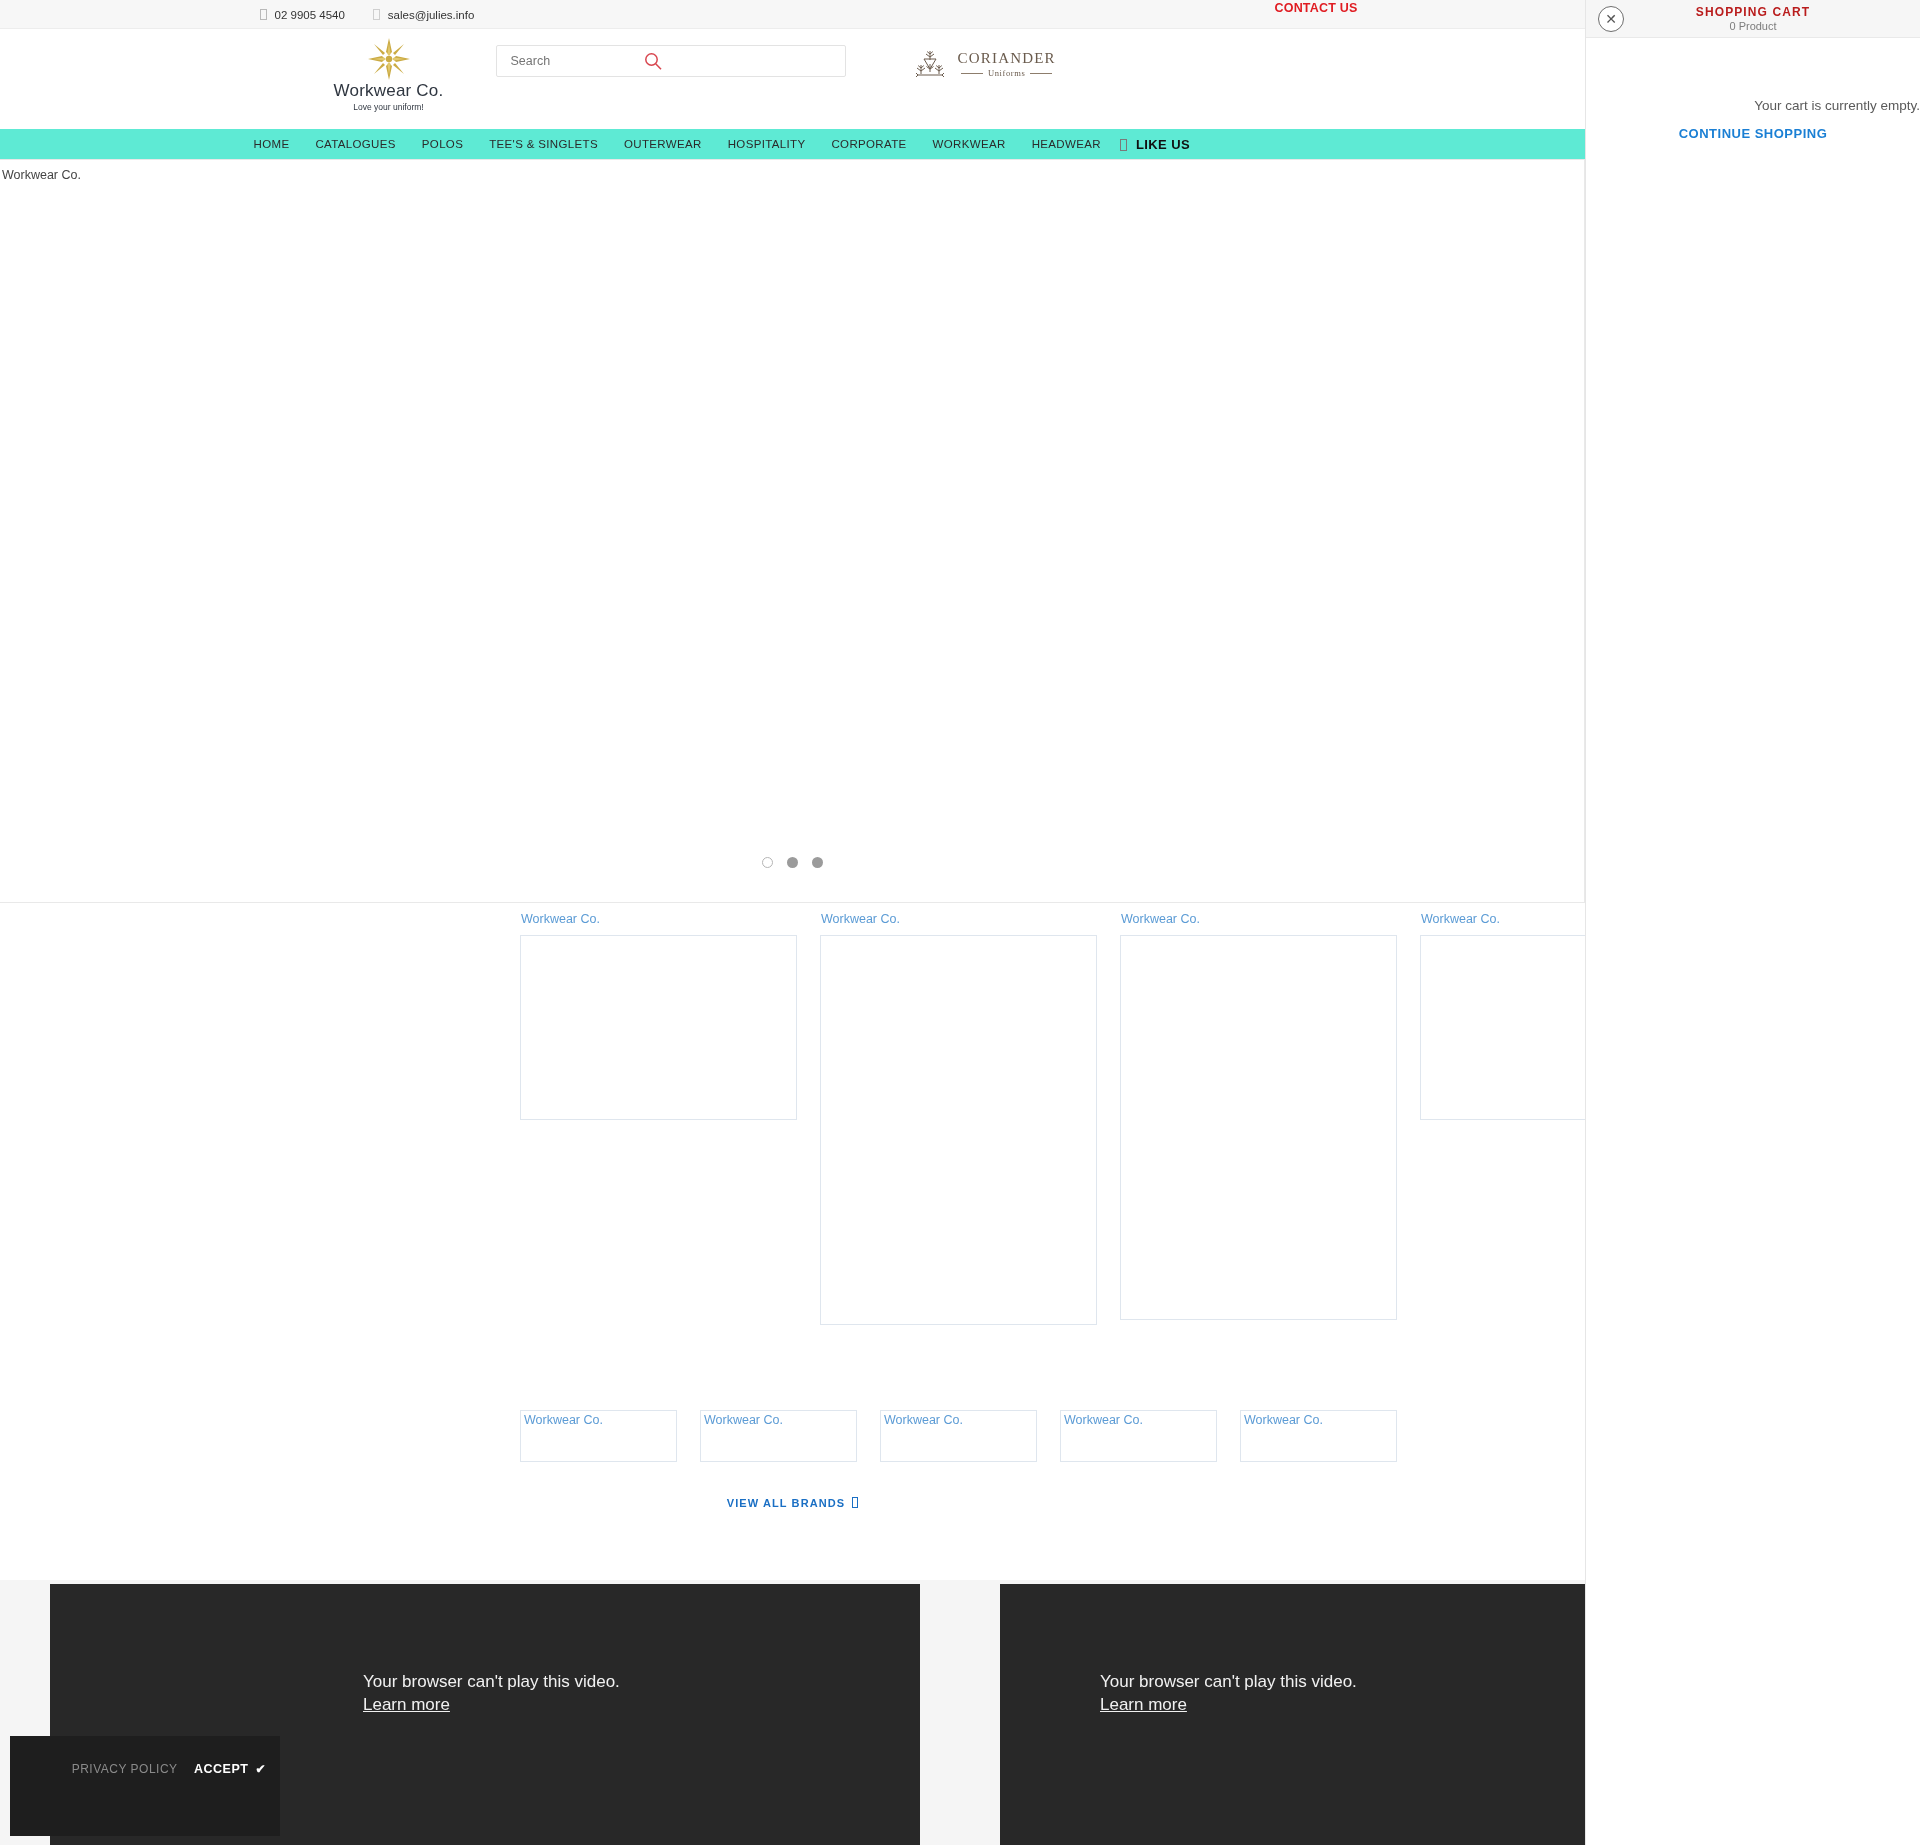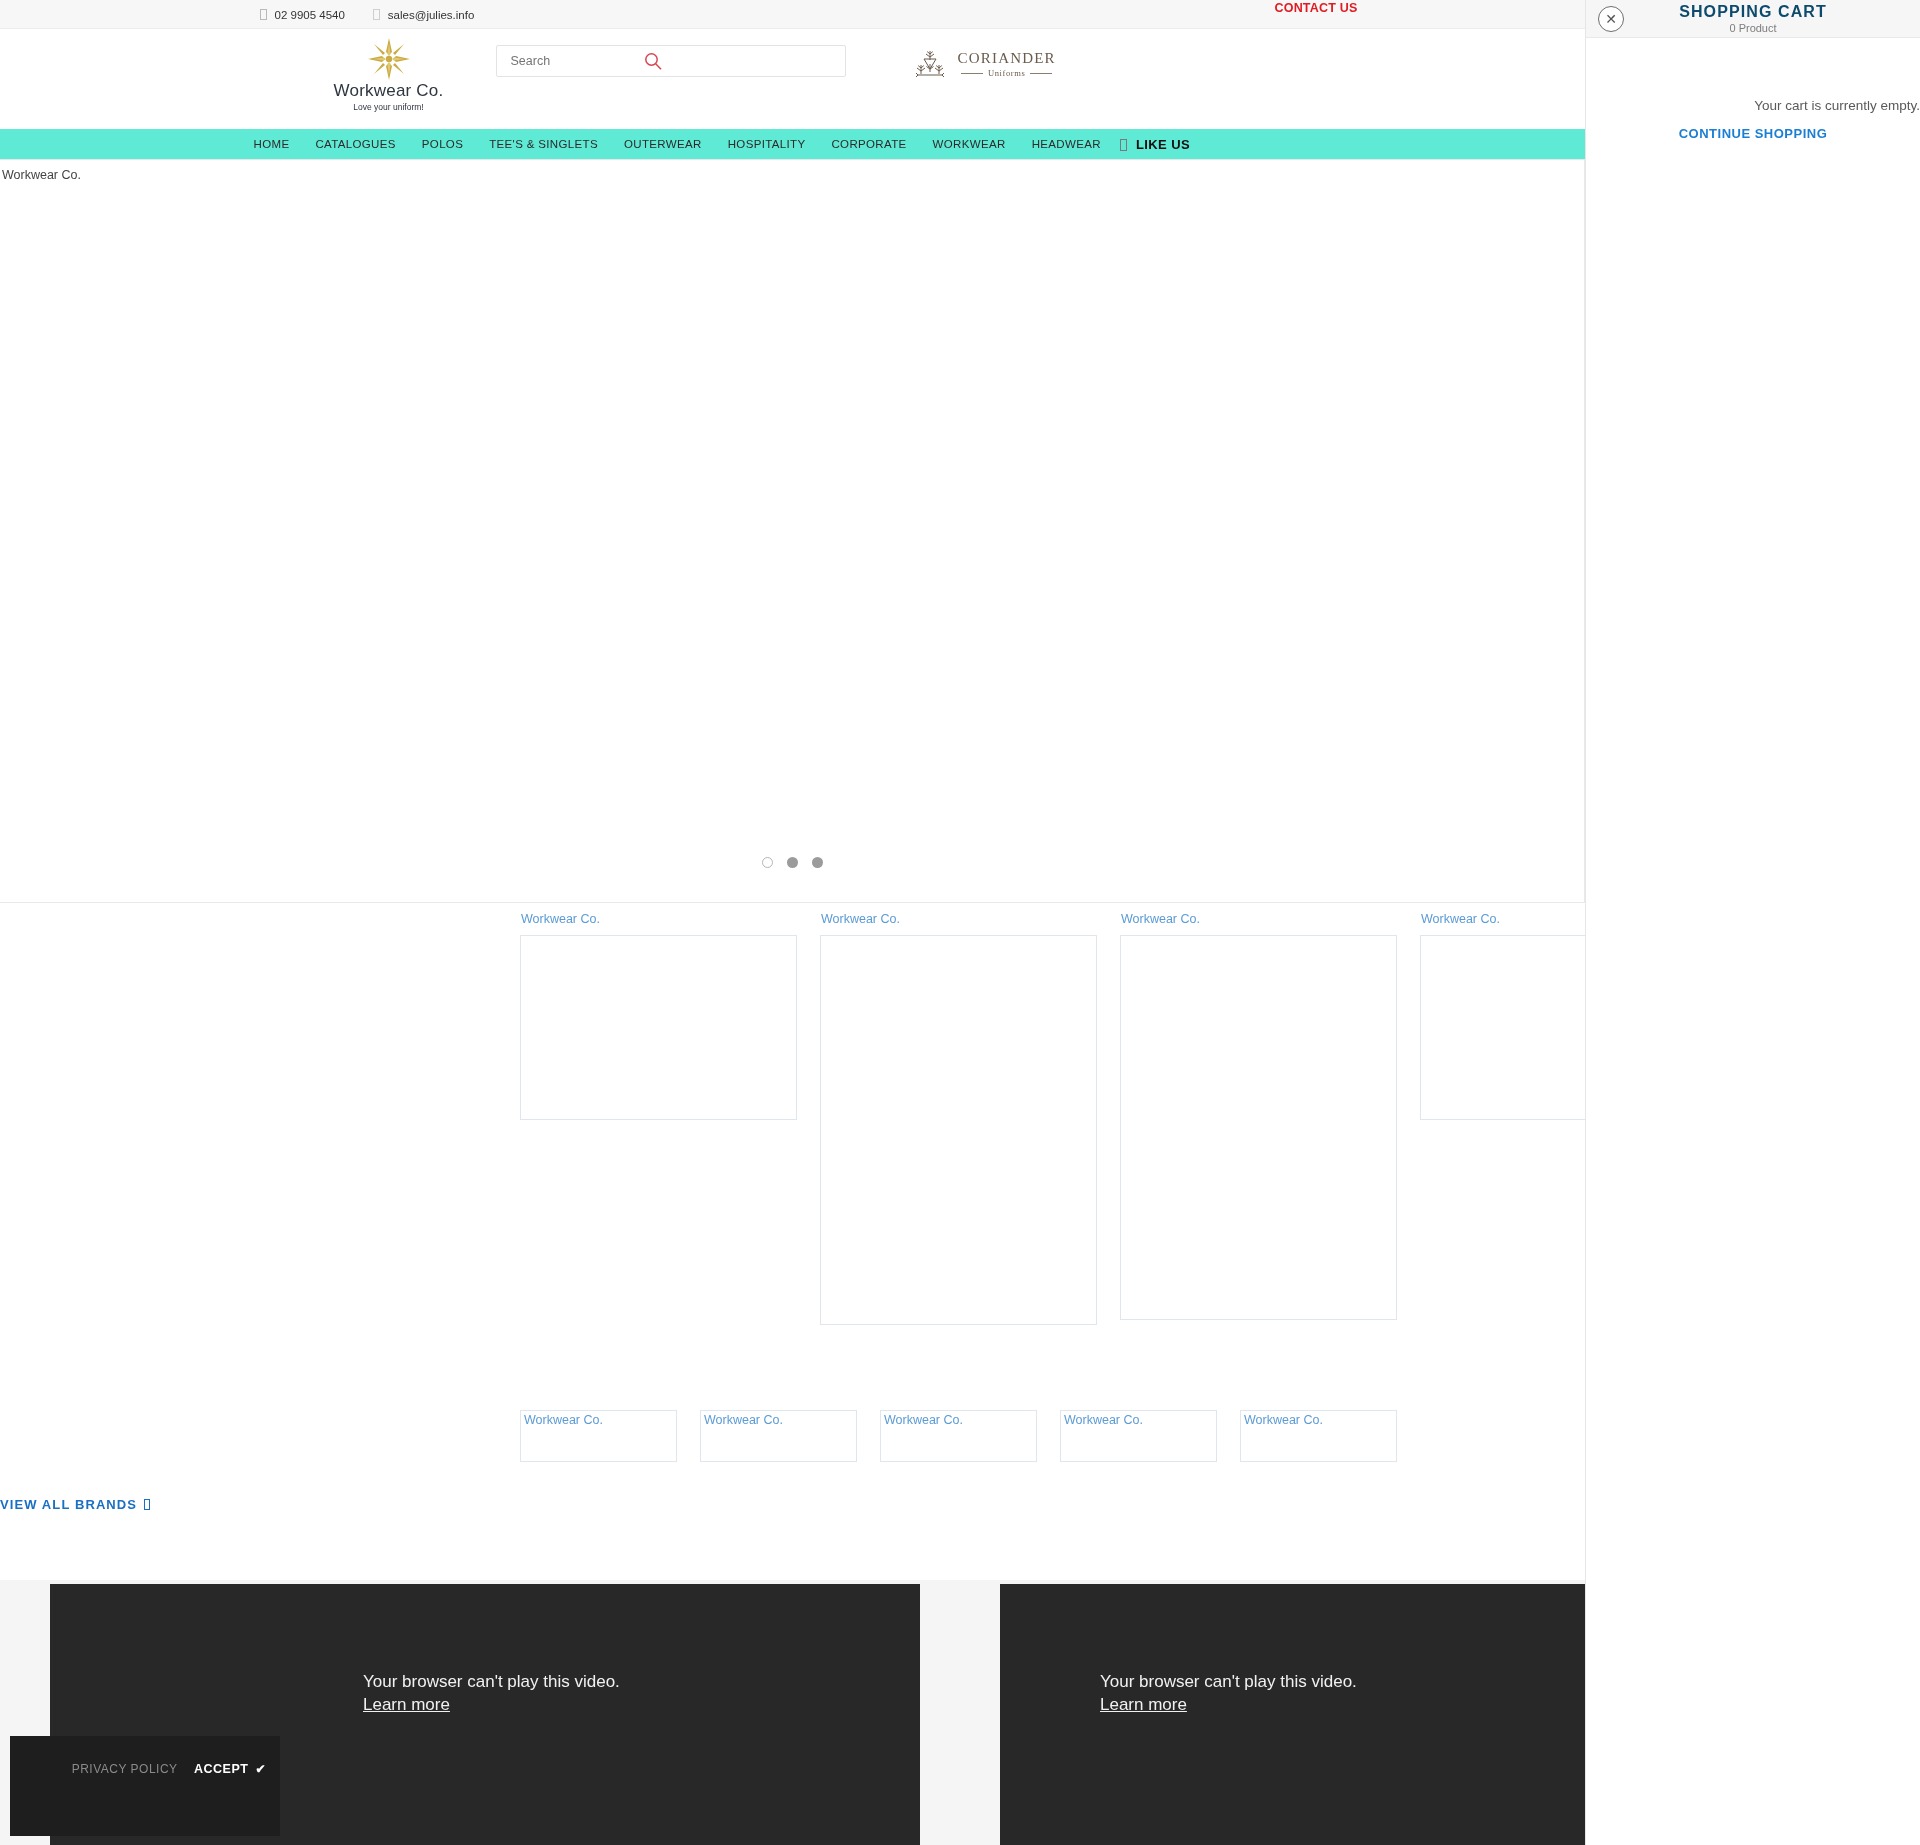--- a/index.html
+++ b/index.html
@@ -102,22 +102,22 @@
 
   
   .brands-title {
     position:absolute; left:0; top:1365px; width:1585px; text-align:center;
     font-size:16px; font-weight:700; color:#222; letter-spacing:1.6px;
   }
   .brands-row { position:absolute; left:0; top:1410px; width:1585px; height:52px; }
   .bph { position:absolute; top:0; width:157px; height:52px; border:1px solid #dfe6ee; background:#fff; cursor:pointer; }
   .bph-label { position:absolute; left:3px; top:2px; font-size:12.5px; color:#5b9bd5; white-space:nowrap; }
   .view-all {
-    position:absolute; left:0; top:1497px; width:1585px; 
-    font-size:13px; font-weight:700; color:#1a6fc4; letter-spacing:1.1px; cursor:pointer;
+    position:absolute; left:0; top:1497px; width:1585px; text-align:center;
+    font-size:11px; font-weight:700; color:#1a6fc4; letter-spacing:1.1px; cursor:pointer;
   }
   .va-ico { display:inline-block; width:6px; height:11px; border:1px solid #1a6fc4; margin-left:7px; vertical-align:-1px; }
 
   
   .videos { position:absolute; left:0; top:1580px; width:1585px; height:265px; background:#f5f5f5; }
   .vid { position:absolute; top:4px; height:265px; background:#282828; overflow:hidden; }
   .vid1 { left:50px; width:870px; }
   .vid2 { left:1000px; width:585px; }
   .vid-msg { position:absolute; top:87px; font-size:17px; color:#f1f1f1; line-height:1.35; white-space:nowrap; }
   .vid1 .vid-msg { left:313px; }
@@ -138,21 +138,21 @@
   
   .cart {
     position:absolute; right:0; top:0; width:335px; height:1845px;
     background:#fff; border-left:1px solid #e6e6e6; z-index:40;
   }
   .cart-head {
     position:relative; height:38px; background:#f6f6f6;
     border-bottom:1px solid #e9e9e9; display:flex; flex-direction:column;
     align-items:center; justify-content:center;
   }
-  .cart-title { font-size:16px; font-weight:700; color:#0c4a6e; letter-spacing:1.1px; }
+  .cart-title { font-size:12px; font-weight:700; color:#b91c1c; letter-spacing:1.1px; }
   .cart-count { font-size:11px; color:#7d7d7d; margin-top:1px; }
   .cart-close {
     position:absolute; left:12px; top:50%; transform:translateY(-50%);
     width:26px; height:26px; border:1px solid #6e6e6e; border-radius:50%;
     background:#fff; cursor:pointer; display:flex; align-items:center; justify-content:center;
     color:#555; font-size:14px; line-height:1; padding:0;
     font-family:"Liberation Sans", sans-serif;
   }
   .cart-empty { margin-top:60px; text-align:right; font-size:13.5px; color:#5a5a5a; }
   .cart-continue {

